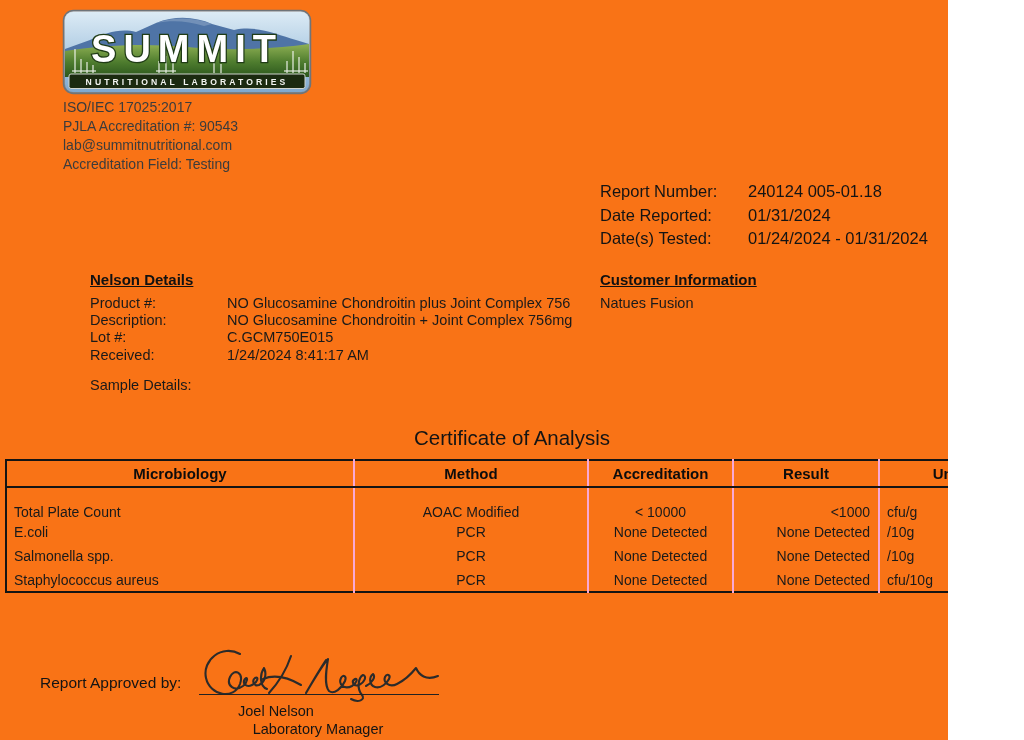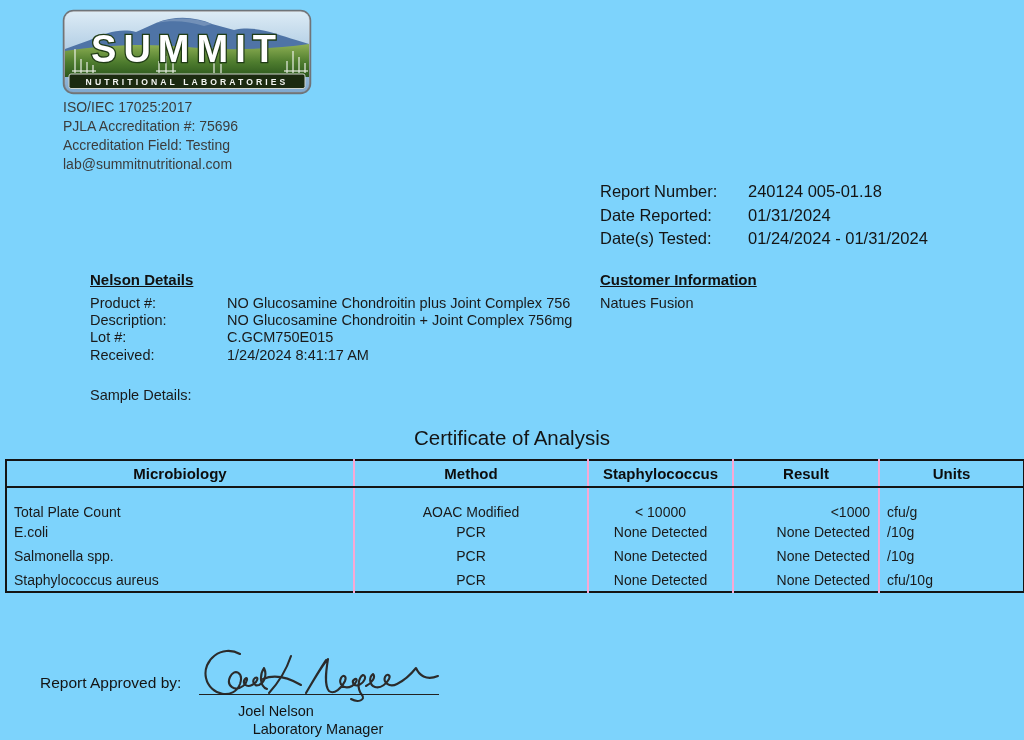--- a/index.html
+++ b/index.html
@@ -1,22 +1,22 @@
 <!DOCTYPE html>
 <html><head>
 <meta charset="utf-8">
 <style>
   * { margin: 0; padding: 0; box-sizing: border-box; }
   html, body { background: #ffffff; }
   body { font-family: "Liberation Sans", sans-serif; color: #1c1c1c; }
   .page {
     position: relative;
-    width: 1024px;
+    width: 948px;
     height: 740px;
-    background: #7dd3fc;
+    background: #f97316;
     overflow: hidden;
   }
 
   
   .logo-wrap { position: absolute; left: 62px; top: 9px; width: 250px; height: 86px; }
 
   
   .accreditation { position: absolute; left: 63px; top: 98px; font-size: 14px; line-height: 19px; color: #3c3c3c; }
 
   
@@ -30,21 +30,21 @@
     font-size: 15px; font-weight: bold;
     text-decoration: underline;
     color: #111;
   }
 
   
   .sample-details { position: absolute; left: 90px; top: 271px; }
   .sample-details .rows { margin-top: 7px; font-size: 14.5px; line-height: 17.2px; color: #1a1a1a; }
   .sample-details .row { display: flex; }
   .sample-details .lbl { width: 137px; }
-  .sample-details .footer-lbl { margin-top: 23px; font-size: 14.5px; color: #1a1a1a; }
+  .sample-details .footer-lbl { margin-top: 13px; font-size: 14.5px; color: #1a1a1a; }
 
   
   .customer-info { position: absolute; left: 600px; top: 271px; }
   .customer-info .name { margin-top: 7px; font-size: 14.5px; color: #1a1a1a; }
 
   
   .coa-title {
     position: absolute; left: 0; top: 426px; width: 1024px;
     text-align: center; font-size: 20.5px; color: #141414;
   }
@@ -132,23 +132,23 @@
         </g>
         <text x="125" y="53" text-anchor="middle" font-family="Liberation Sans, sans-serif" font-size="38" font-weight="bold" letter-spacing="7" fill="#ffffff" stroke="#203c16" stroke-width="2.6" style="paint-order: stroke;">SUMMIT</text>
         <rect x="7" y="65" width="236" height="14.5" rx="2" fill="#1b2a10" stroke="#cfd4cd" stroke-width="1"></rect>
         <text x="125" y="75.5" text-anchor="middle" font-family="Liberation Sans, sans-serif" font-size="8.6" font-weight="bold" letter-spacing="3.1" fill="#f4f6f2">NUTRITIONAL LABORATORIES</text>
       </g>
     </svg>
   </div>
 
   <div class="accreditation">
     <div>ISO/IEC 17025:2017</div>
-    <div>PJLA Accreditation #: 75696</div>
+    <div>PJLA Accreditation #: 90543</div>
+    <div>lab@summitnutritional.com</div>
     <div>Accreditation Field: Testing</div>
-    <div>lab@summitnutritional.com</div>
   </div>
 
   <div class="report-info">
     <div class="row">
       <span class="lbl">Report Number:</span>
       <span class="val">240124 005-01.18</span>
     </div>
     <div class="row">
       <span class="lbl">Date Reported:</span>
       <span class="val">01/31/2024</span>
@@ -195,21 +195,21 @@
         <col style="width:348px">
           <col style="width:234px">
           <col style="width:145px">
           <col style="width:146px">
           <col style="width:145px">
       </colgroup>
       <thead>
         <tr>
           <th>Microbiology</th>
           <th class="c-div">Method</th>
-          <th class="c-div">Staphylococcus</th>
+          <th class="c-div">Accreditation</th>
           <th class="c-div">Result</th>
           <th class="c-div">Units</th>
         </tr>
       </thead>
       <tbody>
         <tr>
           <td class="al first">Total Plate Count</td>
           <td class="ac c-div first">AOAC Modified</td>
           <td class="ac c-div first">&lt; 10000</td>
           <td class="ar c-div first">&lt;1000</td>

